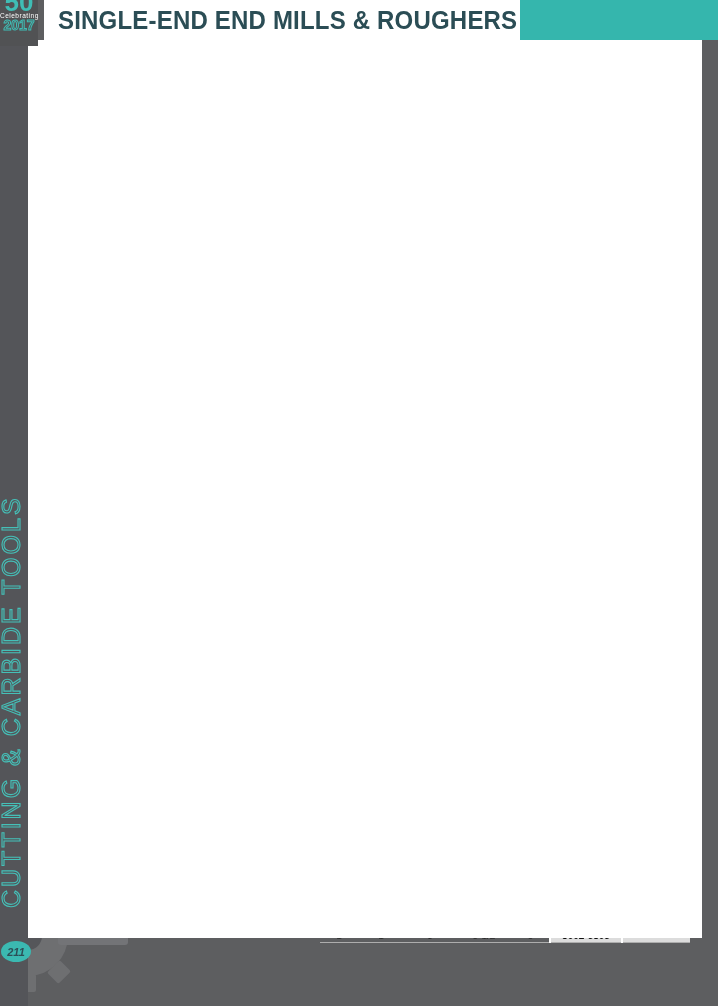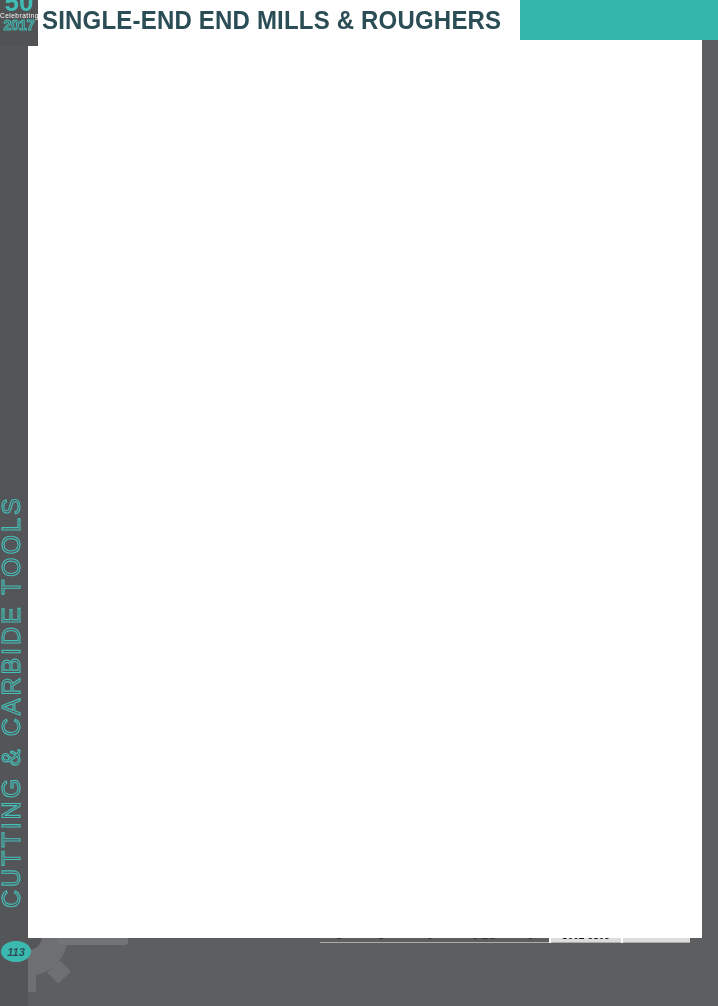--- a/index.html
+++ b/index.html
@@ -14,21 +14,21 @@
     -webkit-text-fill-color:transparent;-webkit-text-stroke:1.1px #45c0b8;white-space:nowrap;}
   #gear{left:-34px;top:862px;z-index:1;}
   #gear2{left:58px;top:932px;width:70px;height:13px;background:#737477;border-radius:3px;z-index:1;}
   #page-badge{left:1px;top:941px;width:30px;height:21px;background:#3bb9b1;border-radius:50%;z-index:4;
     display:flex;align-items:center;justify-content:center;font-size:11px;font-weight:700;font-style:italic;color:#2c4f56;}
   #logo-block{left:0;top:0;width:38px;height:46px;background:#515254;z-index:5;overflow:hidden;text-align:center;}
   #logo-50{font-size:26px;font-weight:700;color:#3fbdb5;line-height:20px;margin-top:-8px;}
   #logo-celebrating{font-size:6.5px;color:#fff;letter-spacing:.5px;}
   #logo-year{font-size:14px;font-weight:700;color:#3fbdb5;-webkit-text-fill-color:transparent;-webkit-text-stroke:1px #3fbdb5;line-height:13px;}
 
-  #header-strip{left:28px;top:0;width:492px;height:40px;background:#fff;z-index:2;display:flex;align-items:center;}
+  #header-strip{left:44px;top:0;width:492px;height:40px;background:#fff;z-index:2;display:flex;align-items:center;}
   #header-teal{left:520px;top:0;width:198px;height:40px;background:#35b6ad;z-index:2;}
   #page-title{margin-left:14px;font-size:25px;font-weight:700;color:#2b4d55;letter-spacing:.2px;transform:scaleX(.96);transform-origin:left;white-space:nowrap;}
 
   #page{left:28px;top:40px;width:674px;height:898px;background:#fff;z-index:2;}
 
   
   .sec-bar{background:#35b6ad;height:29px;display:flex;align-items:center;}
   .sec-bar .bar-text{margin-left:9px;font-size:19px;font-weight:700;color:#2c4f56;letter-spacing:-.3px;transform:scaleX(.93);transform-origin:left;white-space:nowrap;}
   .bar-suffix{color:#a8423c;}
 
@@ -92,21 +92,21 @@
         <rect x="22" y="102" width="18" height="16" rx="2" transform="rotate(45 31 110)"></rect>
         <rect x="84" y="102" width="18" height="16" rx="2" transform="rotate(-45 93 110)"></rect>
       </g>
       <circle cx="62" cy="74" r="14" fill="#55565a"></circle>
     </g>
   </svg>
 </div>
 <div class="abs" id="gear2"></div>
 <div class="abs" id="side-vtext">CUTTING &amp; CARBIDE TOOLS</div>
 <div class="abs" id="page-badge">
-  <span>113</span>
+  <span>211</span>
 </div>
 
 <div class="abs" id="header-strip">
   <div id="page-title">SINGLE-END END MILLS &amp; ROUGHERS</div>
 </div>
 <div class="abs" id="header-teal"></div>
 <div class="abs" id="logo-block">
   <div id="logo-50">50</div>
   <div id="logo-celebrating">Celebrating</div>
   <div id="logo-year">2017</div>

